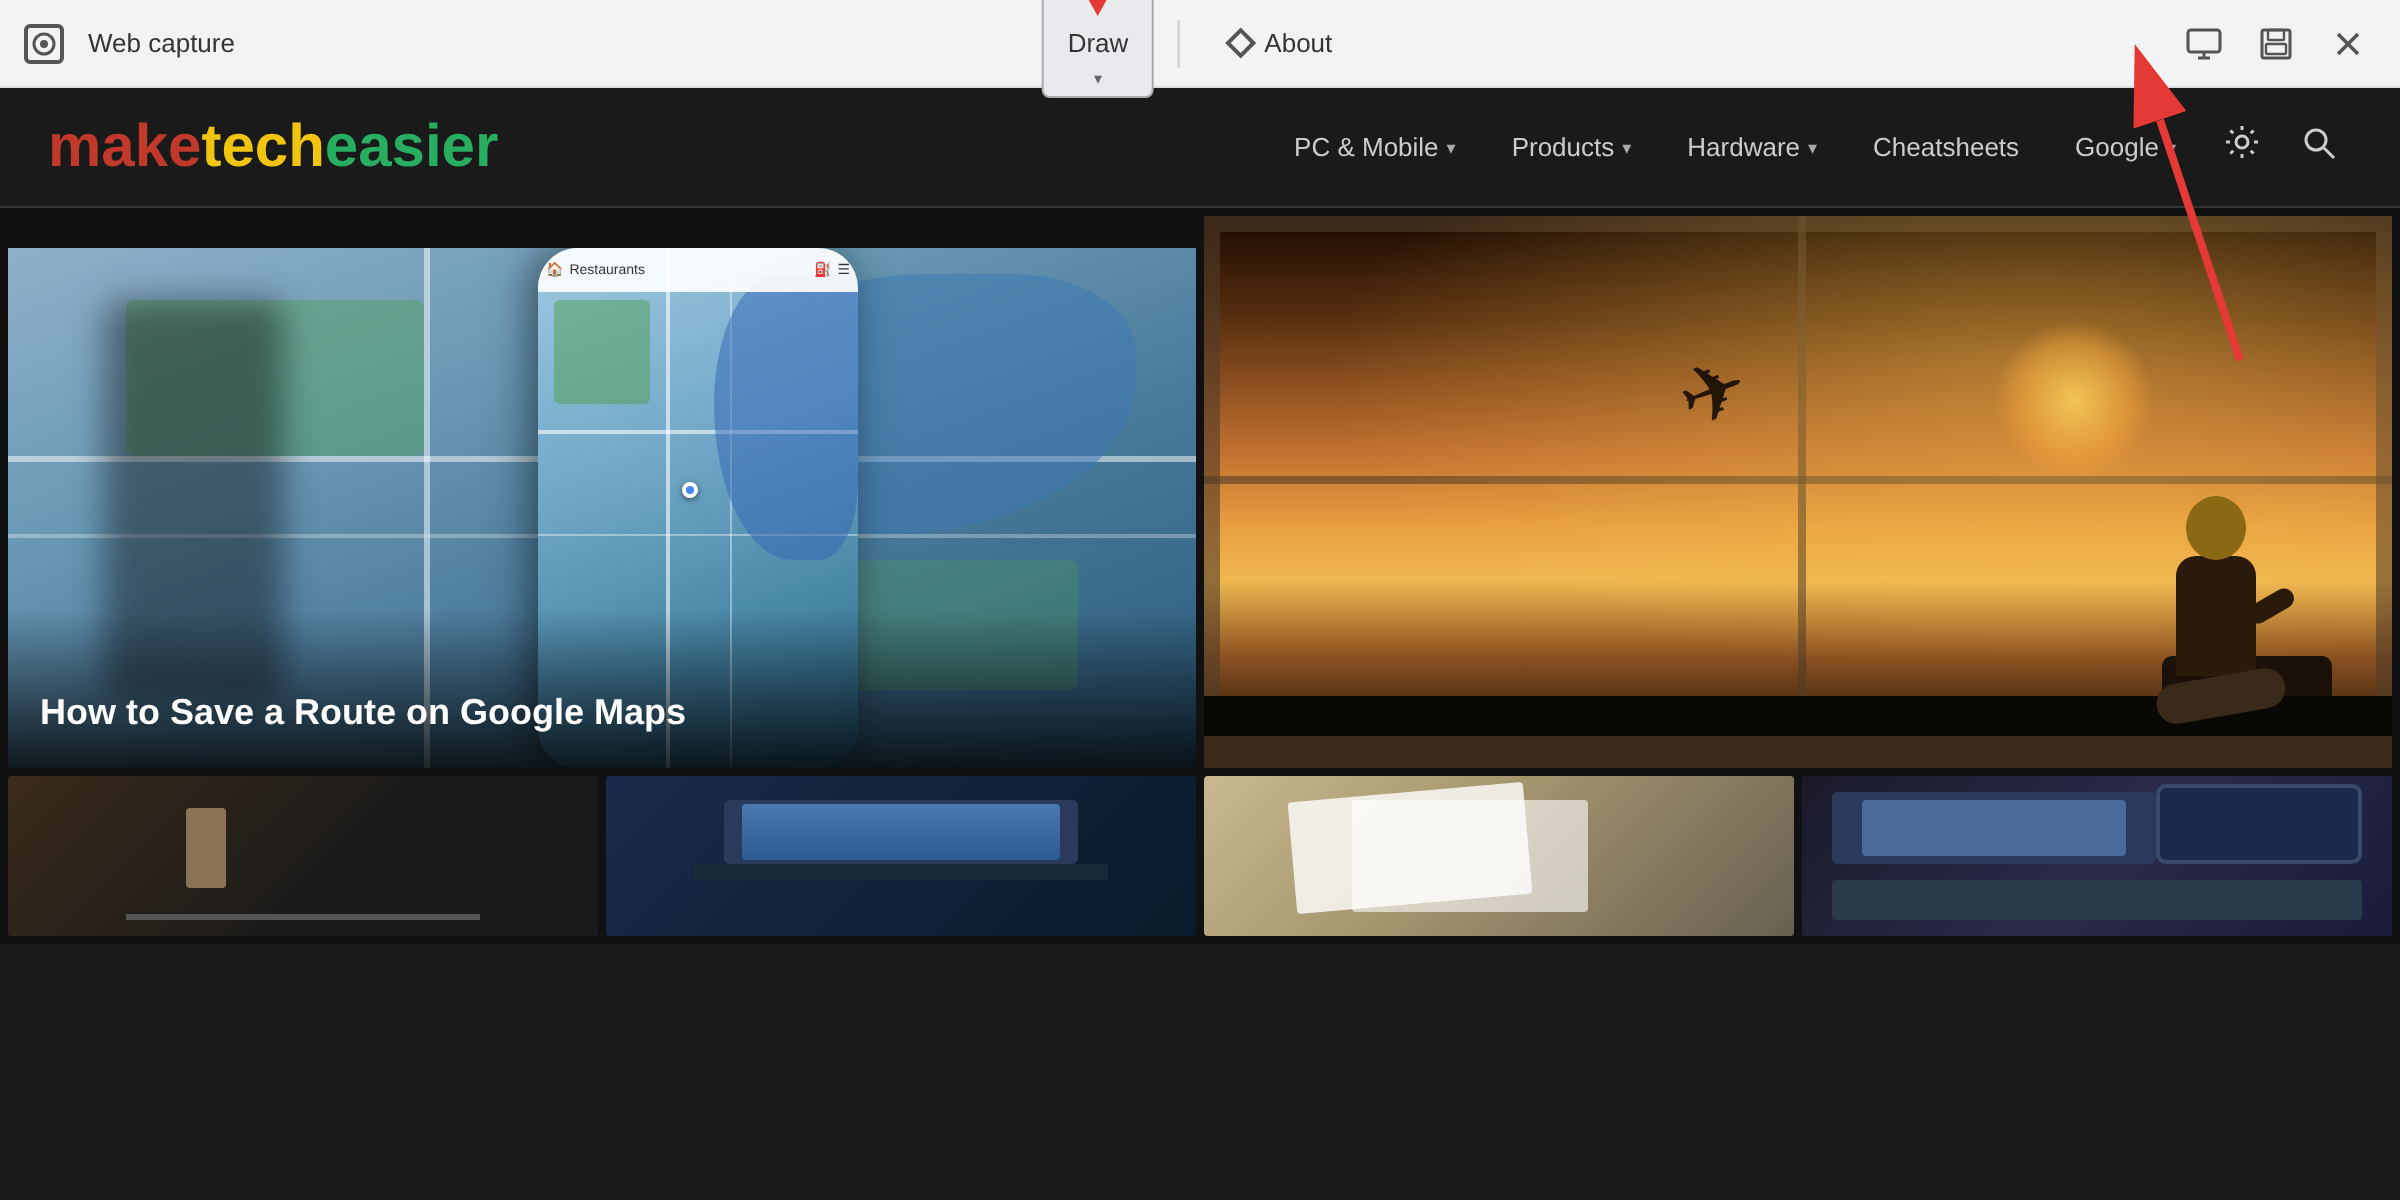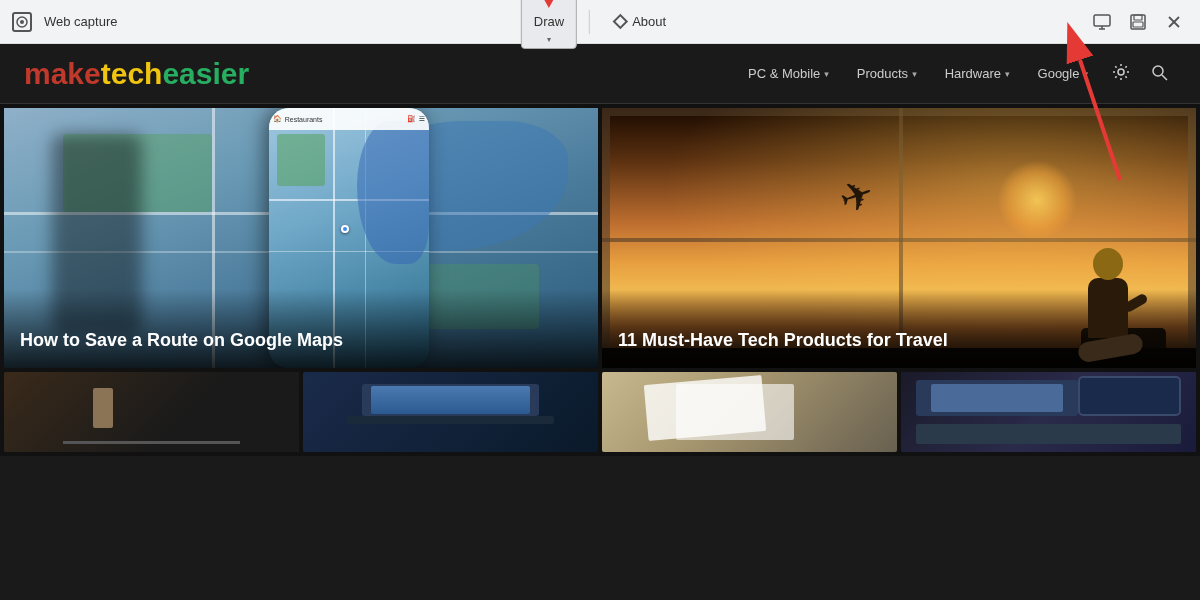--- a/index.html
+++ b/index.html
@@ -144,20 +144,21 @@
       background: linear-gradient(transparent, rgba(0,0,0,0.8));
       color: #fff;
       font-size: 18px;
       font-weight: bold;
       line-height: 1.3;
     }
 
     
     .maps-card {
       background: #2a3f5f;
+      margin-top: 16px;
     }
     .maps-visual {
       width: 100%;
       height: 260px;
       background: linear-gradient(135deg, #7b9dbf 0%, #5b8cb0 30%, #4a7a9b 60%, #3d6b8a 100%);
       position: relative;
       overflow: hidden;
     }
     .maps-visual::before {
       content: '';
@@ -307,20 +308,23 @@
         </div>
         <div class="nav-item">
           <span>Products</span>
           <span class="nav-arrow">▾</span>
         </div>
         <div class="nav-item">
           <span>Hardware</span>
           <span class="nav-arrow">▾</span>
         </div>
         <div class="nav-item">
+          <span>Cheatsheets</span>
+        </div>
+        <div class="nav-item">
           <span>Google</span>
           <span class="nav-arrow">▾</span>
         </div>
         <div class="nav-icon-btn">
           <svg width="18" height="18" viewBox="0 0 18 18" fill="none">
             <circle cx="9" cy="9" r="3" stroke="#ccc" stroke-width="1.5" fill="none"></circle>
             <path d="M9 1v2M9 15v2M1 9h2M15 9h2M3.22 3.22l1.41 1.41M13.37 13.37l1.41 1.41M3.22 14.78l1.41-1.41M13.37 4.63l1.41-1.41" stroke="#ccc" stroke-width="1.5"></path>
           </svg>
         </div>
         <div class="nav-icon-btn">
@@ -404,23 +408,20 @@
 
               <div style="position:absolute; bottom:10px; left:0; width:65px; height:20px; background:#3a2a1a; border-radius:10px; transform:rotate(-10deg);"></div>
 
               <div style="position:absolute; bottom:60px; left:45px; width:25px; height:10px; background:#2a1a0a; border-radius:5px; transform:rotate(-30deg);"></div>
             </div>
           </div>
 
           <div style="position:absolute; bottom:0; right:5%; width:85px; height:40px; background:#1a1008; border-radius:5px 5px 0 0;"></div>
 
           <div style="position:absolute; bottom:0; left:0; right:0; height:20px; background:#0a0805;"></div>
-        </div>
-        <div class="card-title">
-          <span>11 Must-Have Tech Products for Travel</span>
         </div>
       </div>
     </div>
 
     <div class="bottom-row">
       <div class="bottom-card" style="background: linear-gradient(135deg, #2a2a2a 0%, #1a1a1a 50%, #333 100%);">
         <div style="width:100%; height:100%; background: linear-gradient(135deg, #3a2a1a 0%, #1a1a1a 60%); position:relative; overflow:hidden;">
           <div style="position:absolute; top:20%; left:30%; width:20px; height:40px; background:#8B7355; border-radius:2px;"></div>
           <div style="position:absolute; bottom:10%; left:20%; width:60%; height:3px; background:#555;"></div>
         </div>

